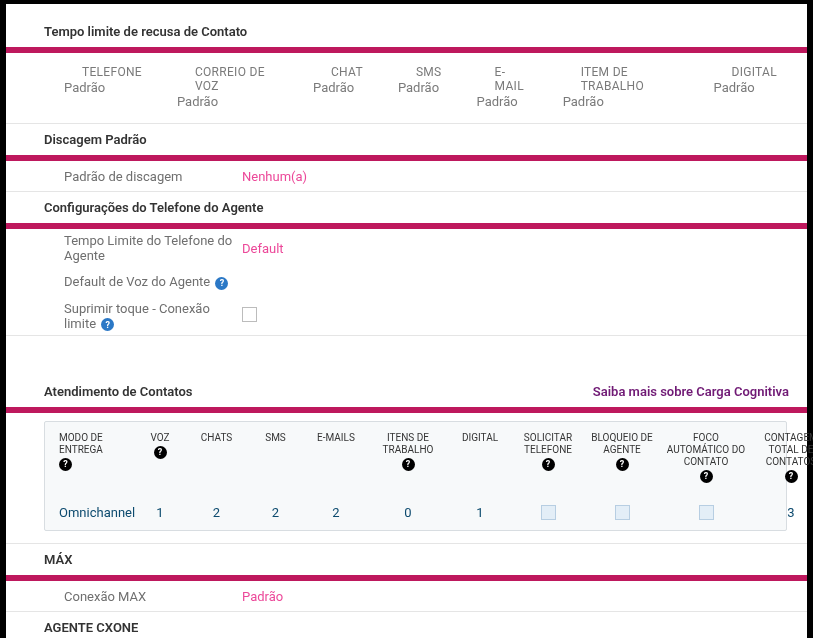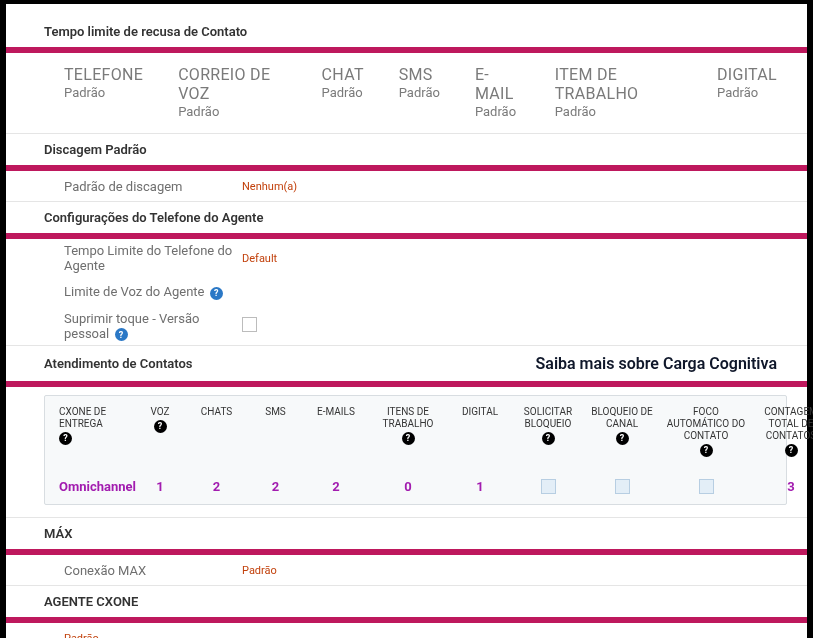--- a/index.html
+++ b/index.html
@@ -31,44 +31,45 @@
     gap: 0;
     padding: 12px 30px 14px 58px;
   }
   .refusal-item {
     display: flex;
     flex-direction: column;
     margin-right: 35px;
   }
   .refusal-item:last-child { margin-right: 0; margin-left: auto; }
   .refusal-label {
-    font-size: 16px;
+    font-size: 12px;
     color: #7a7a7a;
     letter-spacing: 0.3px;
     text-transform: uppercase;
+    margin-left: 18px;
   }
   .refusal-value {
     font-size: 13px;
     color: #7a7a7a;
     margin-top: 1px;
   }
   .kv-row {
     display: flex;
     align-items: center;
     padding: 4px 30px 4px 58px;
     min-height: 30px;
   }
   .kv-label {
     width: 178px;
     font-size: 13px;
     color: #6f6f6f;
   }
   .kv-value {
-    font-size: 11px;
-    color: #c2410c;
+    font-size: 13px;
+    color: #ec4899;
   }
   .help-icon {
     display: inline-flex;
     align-items: center;
     justify-content: center;
     width: 13px;
     height: 13px;
     border-radius: 50%;
     background: #2b78c6;
     color: #fff;
@@ -105,26 +106,27 @@
   }
   .checkbox.disabled svg { opacity: 0.45; }
   .checkbox.blue {
     background: #e3eef7;
     border-color: #b7cee2;
   }
   .section-header.with-link {
     display: flex;
     justify-content: space-between;
     align-items: center;
-    padding-right: 30px;
+    padding-right: 18px;
+    margin-top: 40px;
   }
   .link {
-    color: #0f172a;
+    color: #701a75;
     font-weight: 600;
-    font-size: 16px;
+    font-size: 13px;
     cursor: pointer;
   }
   .ch-table {
     margin: 8px 20px 0 38px;
     border: 1px solid #d8dde1;
     background: #f7f9fa;
     border-radius: 2px;
     padding: 10px 8px 10px 8px;
   }
   .ch-head, .ch-row {
@@ -142,22 +144,21 @@
     color: #353535;
     line-height: 1.2;
   }
   .ch-head .col:first-child { text-align: left; align-items: flex-start; padding-left: 6px;}
   .ch-row {
     margin-top: 22px;
     align-items: center;
   }
   .ch-row .cell {
     font-size: 13px;
-    color: #a21caf;
-    font-weight: bold;
+    color: #0c4a6e;
   }
   .ch-row .cell:first-child { text-align: left; padding-left: 6px; }
   .ch-row .cell .checkbox.blue { margin: 0 auto; display:block;}
   .divider { border-bottom: 1px solid #e5e5e5; }
 </style>
 </head>
 <body>
 
 <div class="page">
 
@@ -201,45 +202,45 @@
   </div>
   <div class="divider"></div>
 
   <div class="section-header">Configurações do Telefone do Agente</div>
   <div class="kv-row">
     <span class="kv-label">Tempo Limite do Telefone do Agente</span>
     <span class="kv-value">Default</span>
   </div>
   <div class="kv-row">
     <span class="kv-label">
-      <span>Limite de Voz do Agente</span>
+      <span>Default de Voz do Agente</span>
       <span class="help-icon">?</span>
     </span>
     <span class="kv-value"></span>
   </div>
   <div class="kv-row">
     <span class="kv-label">
-      <span>Suprimir toque - Versão pessoal</span>
+      <span>Suprimir toque - Conexão limite</span>
       <span class="help-icon">?</span>
     </span>
     <span class="kv-value">
       <span class="checkbox"></span>
     </span>
   </div>
   <div class="divider"></div>
 
   <div class="section-header with-link">
     <span>Atendimento de Contatos</span>
     <span class="link">Saiba mais sobre Carga Cognitiva</span>
   </div>
 
   <div class="ch-table">
     <div class="ch-head">
       <div class="col">
-        <span>CXONE DE ENTREGA</span>
+        <span>MODO DE ENTREGA</span>
         <span class="help-icon-dark">?</span>
       </div>
       <div class="col">
         <span>VOZ</span>
         <span class="help-icon-dark">?</span>
       </div>
       <div class="col">
           <span>CHATS</span>
         </div>
       <div class="col">
@@ -249,25 +250,25 @@
           <span>E-MAILS</span>
         </div>
       <div class="col">
         <span>ITENS DE TRABALHO</span>
         <span class="help-icon-dark">?</span>
       </div>
       <div class="col">
           <span>DIGITAL</span>
         </div>
       <div class="col">
-        <span>SOLICITAR BLOQUEIO</span>
-        <span class="help-icon-dark">?</span>
-      </div>
-      <div class="col">
-        <span>BLOQUEIO DE CANAL</span>
+        <span>SOLICITAR TELEFONE</span>
+        <span class="help-icon-dark">?</span>
+      </div>
+      <div class="col">
+        <span>BLOQUEIO DE AGENTE</span>
         <span class="help-icon-dark">?</span>
       </div>
       <div class="col">
         <span>FOCO AUTOMÁTICO DO CONTATO</span>
         <span class="help-icon-dark">?</span>
       </div>
       <div class="col">
         <span>CONTAGEM TOTAL DE CONTATOS</span>
         <span class="help-icon-dark">?</span>
       </div>

